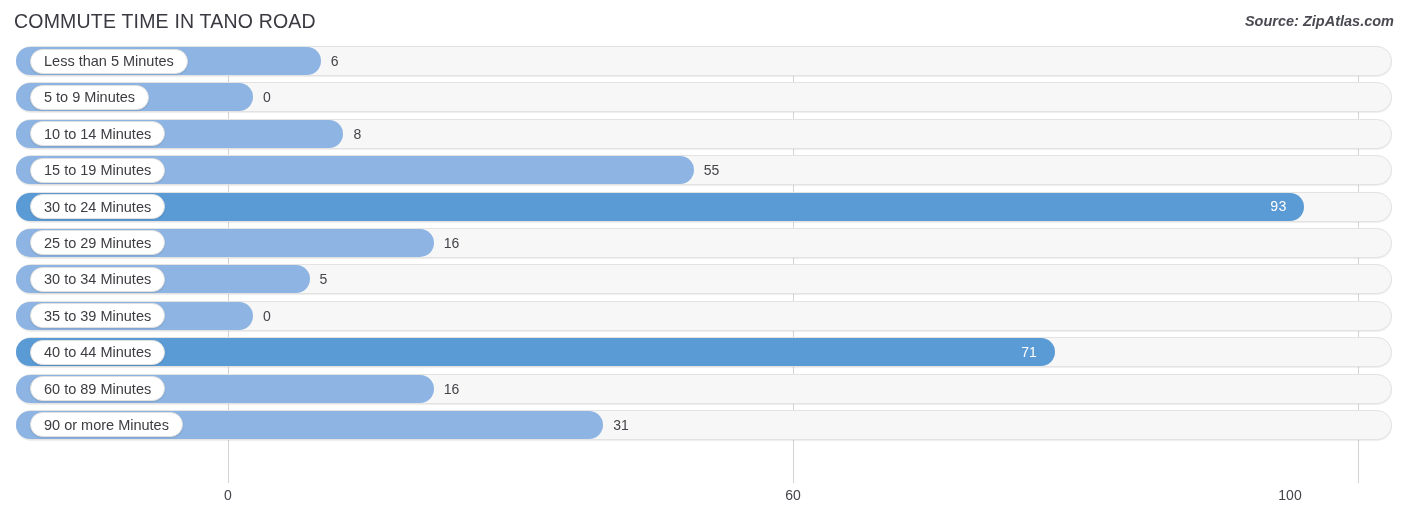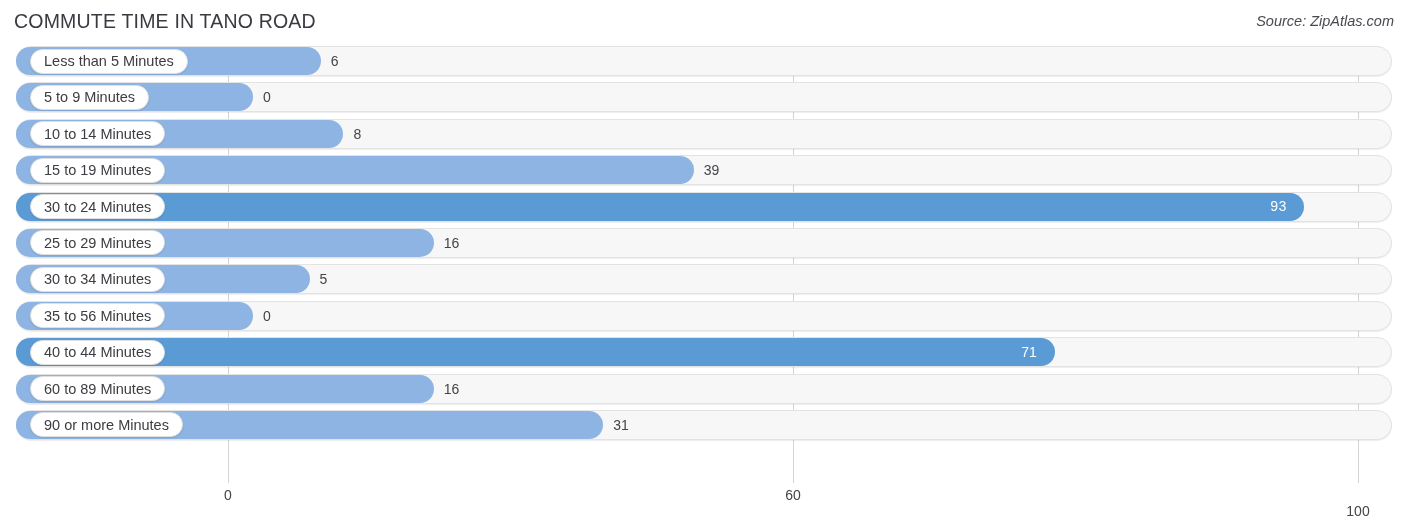--- a/index.html
+++ b/index.html
@@ -33,21 +33,21 @@
     color: #3a3a42;
     font-weight: 400;
     white-space: nowrap;
   }
   .source-note {
     position: absolute;
     right: 12px;
     top: 13px;
     font-size: 14.5px;
     font-style: italic;
-    font-weight: normal;
+    font-weight: bold;
     color: #4a4a52;
     white-space: nowrap;
   }
 
   
   .plot {
     position: absolute;
     left: 0;
     top: 46px;
     width: 1406px;
@@ -193,21 +193,21 @@
       <div class="row">
         <div class="track"></div>
         <div class="bar light" style="width: 327.4px;"></div>
         <div class="label-pill">10 to 14 Minutes</div>
         <div class="value-out" style="left: 353.4px;">8</div>
       </div>
       <div class="row">
         <div class="track"></div>
         <div class="bar light" style="width: 677.7px;"></div>
         <div class="label-pill">15 to 19 Minutes</div>
-        <div class="value-out" style="left: 703.7px;">39</div>
+        <div class="value-out" style="left: 703.7px;">55</div>
       </div>
       <div class="row">
         <div class="track"></div>
         <div class="bar dark" style="width: 1287.9px;"></div>
         <div class="label-pill">30 to 24 Minutes</div>
         <div class="value-in" style="left: 1269.9px; font-family: Liberation Mono, monospace;">93</div>
       </div>
       <div class="row">
         <div class="track"></div>
         <div class="bar light" style="width: 417.8px;"></div>
@@ -216,21 +216,21 @@
       </div>
       <div class="row">
         <div class="track"></div>
         <div class="bar light" style="width: 293.5px;"></div>
         <div class="label-pill">30 to 34 Minutes</div>
         <div class="value-out" style="left: 319.5px;">5</div>
       </div>
       <div class="row">
         <div class="track"></div>
         <div class="bar light" style="width: 237px;"></div>
-        <div class="label-pill">35 to 56 Minutes</div>
+        <div class="label-pill">35 to 39 Minutes</div>
         <div class="value-out" style="left: 263px;">0</div>
       </div>
       <div class="row">
         <div class="track"></div>
         <div class="bar dark" style="width: 1039.3px;"></div>
         <div class="label-pill">40 to 44 Minutes</div>
         <div class="value-in" style="left: 1021.3px; text-align: right;">71</div>
       </div>
       <div class="row">
         <div class="track"></div>
@@ -243,14 +243,14 @@
         <div class="bar light" style="width: 587.3px;"></div>
         <div class="label-pill">90 or more Minutes</div>
         <div class="value-out" style="left: 613.3px;">31</div>
       </div>
     </div>
 </div>
 
 <div class="axis" id="axis">
     <div class="tick" style="left: 228px;">0</div>
     <div class="tick" style="left: 793px;">60</div>
-    <div class="tick" style="left: 1358px; margin-top: 16px;">100</div>
+    <div class="tick" style="left: 1290px;">100</div>
   </div>
 
 </body></html>

